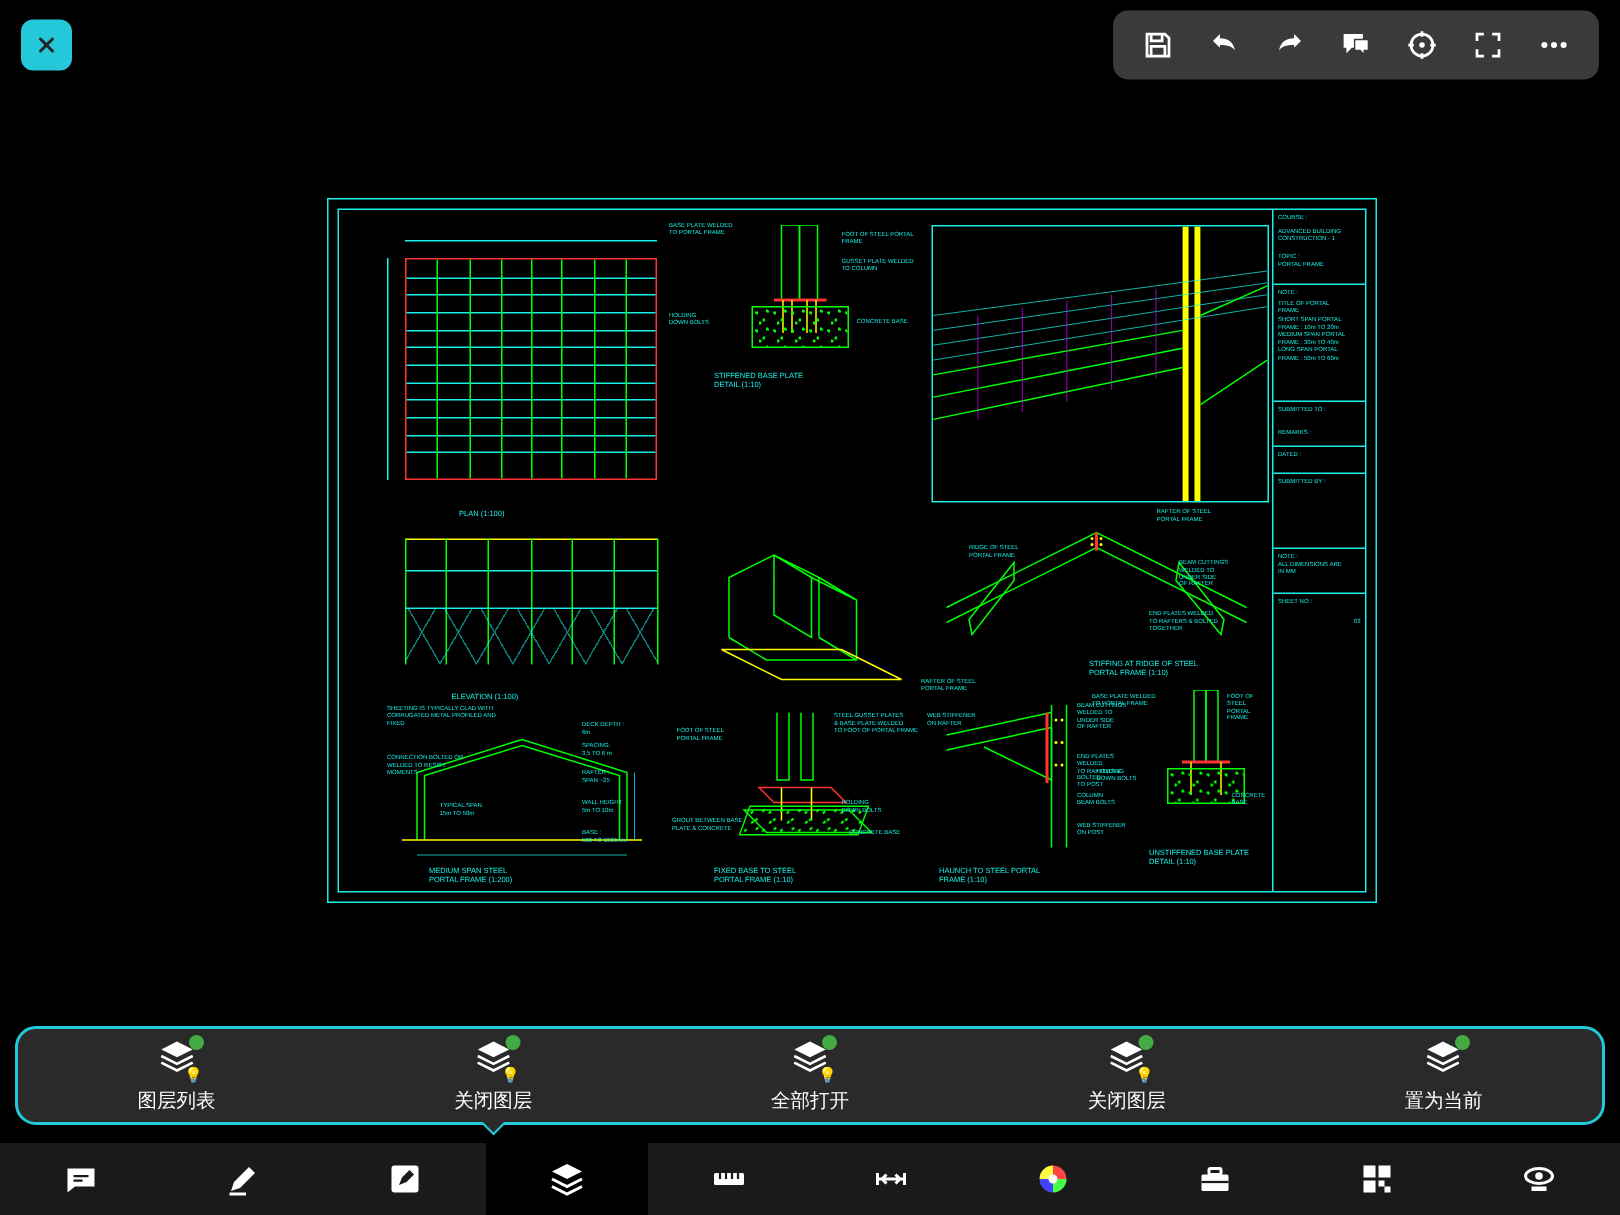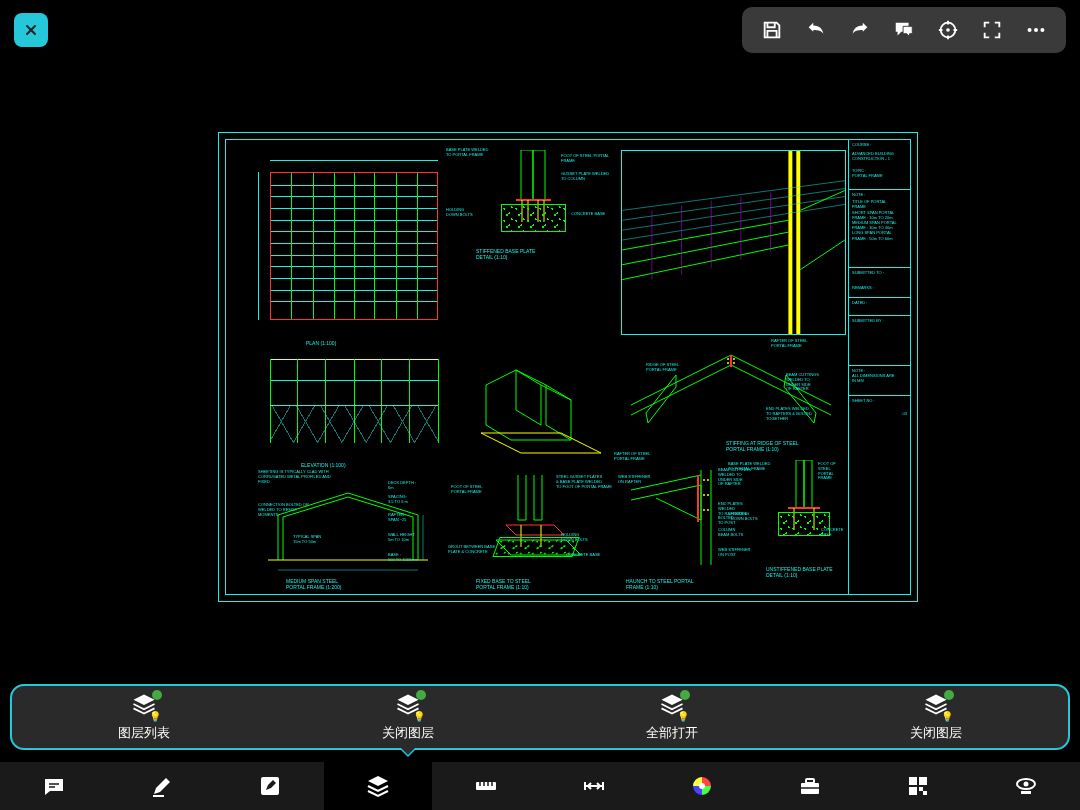--- a/index.html
+++ b/index.html
@@ -641,20 +641,31 @@
       <svg viewBox="0 0 32 26">
           <path d="M16 2 L28 8 L16 14 L4 8 Z" fill="#fff"></path>
           <path d="M4 13 L16 19 L28 13" fill="none" stroke="#fff" stroke-width="2"></path>
           <path d="M4 18 L16 24 L28 18" fill="none" stroke="#fff" stroke-width="2"></path>
         </svg>
       <div style="position:absolute;right:-4px;top:-2px;width:10px;height:10px;background:#4a4;border-radius:50%"></div>
       <div style="position:absolute;right:-4px;bottom:-2px;font-size:10px;color:#ffd040">💡</div>
     </div>
     <span class="layer-label">关闭图层</span>
   </div>
+  <div class="layer-btn">
+    <div style="position:relative">
+      <svg viewBox="0 0 32 26">
+          <path d="M16 2 L28 8 L16 14 L4 8 Z" fill="#fff"></path>
+          <path d="M4 13 L16 19 L28 13" fill="none" stroke="#fff" stroke-width="2"></path>
+          <path d="M4 18 L16 24 L28 18" fill="none" stroke="#fff" stroke-width="2"></path>
+        </svg>
+      <div style="position:absolute;right:-4px;top:-2px;width:10px;height:10px;background:#4a4;border-radius:50%"></div>
+    </div>
+    <span class="layer-label">置为当前</span>
+  </div>
 </div>
 
 <div class="bottom-toolbar">
   <div class="bottom-btn">
     <svg viewBox="0 0 24 24">
         <path d="M3 5h18v12H8l-5 4z" fill="#fff"></path>
         <path d="M7 10h10M7 13h6" stroke="#1a1a1a" stroke-width="1.5"></path>
       </svg>
   </div>
   <div class="bottom-btn">

